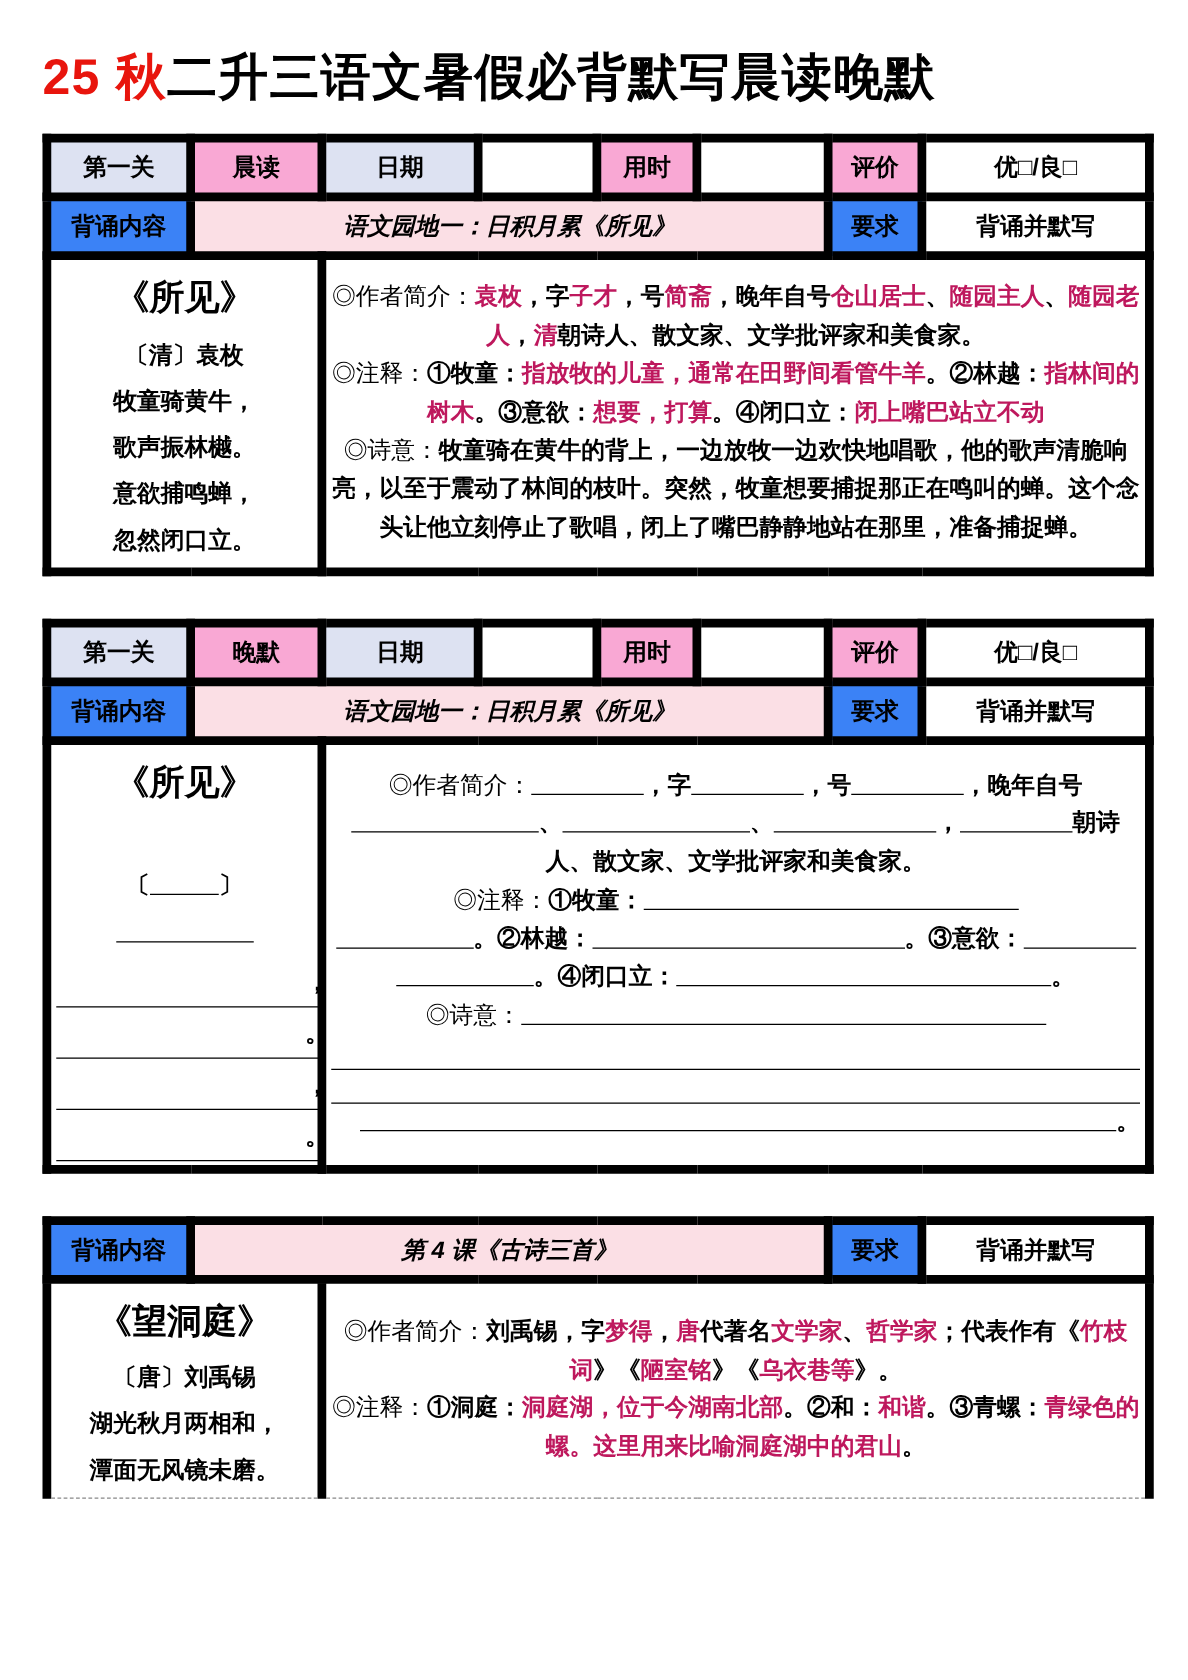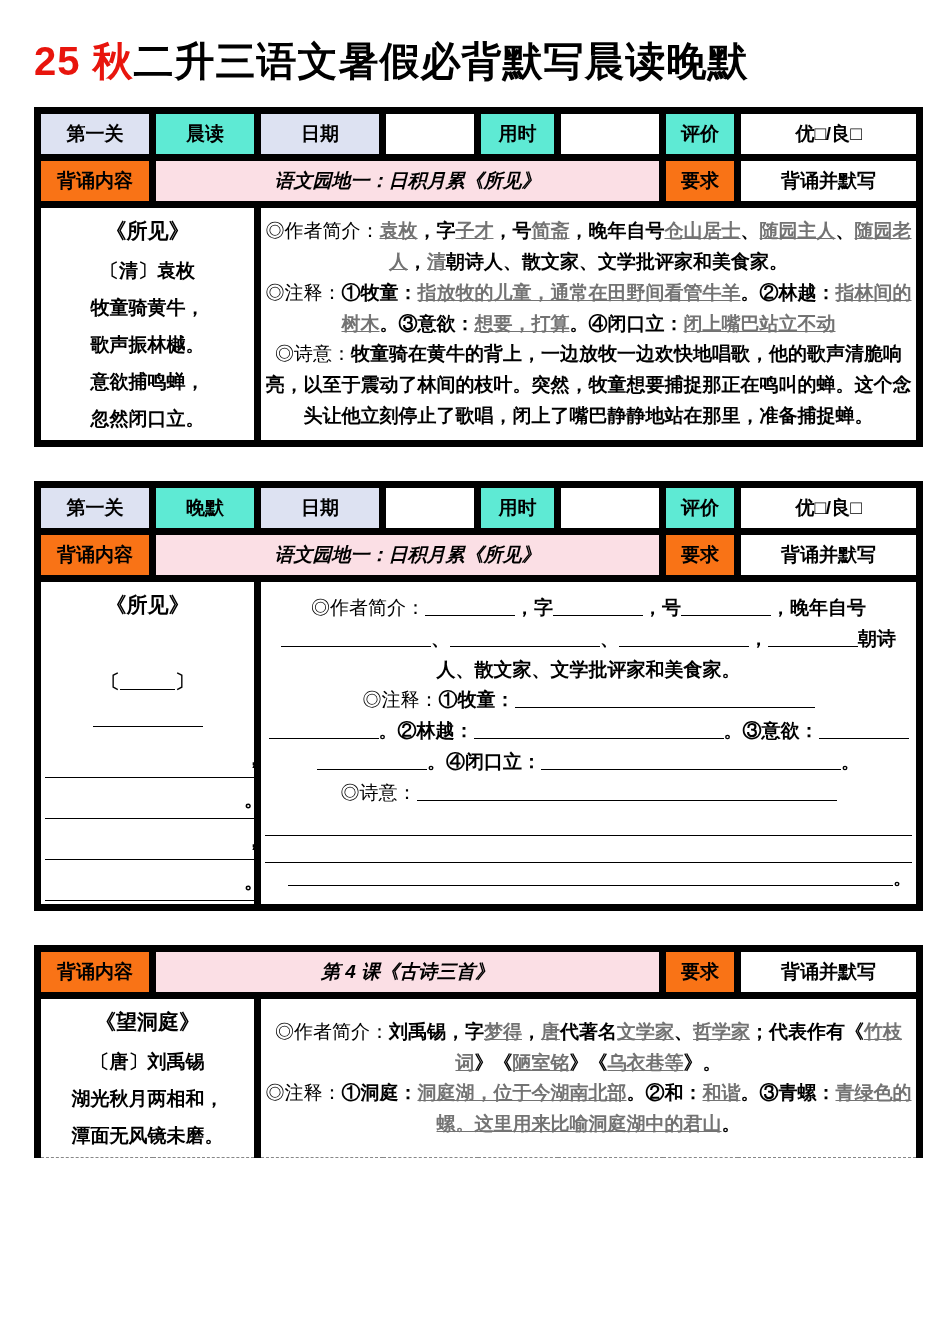--- a/index.html
+++ b/index.html
@@ -35,24 +35,24 @@
     border:7px solid #000000;
     padding:3px 4px;
     font-size:19px;
     text-align:center;
     vertical-align:middle;
     font-family:"Liberation Sans", sans-serif;
     font-weight:bold;
     height:34px;
   }
   .hdr-blue{ background:#dde2f2; }
-  .hdr-yellow{ background:#5eead4; }
+  .hdr-yellow{ background:#f9a8d4; }
   .hdr-white{ background:#ffffff; }
   .hdr-pink{ background:#fbdfe5;font-style:italic; }
-  .hdr-lav{ background:#f97316; }
+  .hdr-lav{ background:#3b82f6; }
 
   td.body-left{
     background:#ffffff;
     text-align:center;
     vertical-align:top;
     font-family:"Liberation Serif", serif;
     font-weight:normal;
     font-size:20px;
     line-height:1.95;
     padding:12px 6px;
@@ -60,24 +60,24 @@
   td.body-right{
     background:#ffffff;
     text-align:left;
     vertical-align:top;
     font-family:"Liberation Serif", serif;
     font-weight:normal;
     font-size:20px;
     line-height:1.62;
     padding:8px 8px 10px 10px;
   }
-  .poem-title{ font-size:21px; }
+  .poem-title{ font-size:28px; }
   .poem-line{ display:block; }
   .lbl{ font-weight:normal; }
-  .ul-red{ color:#737373; text-decoration:underline; }
+  .ul-red{ color:#be185d; }
   .blank{
     display:inline-block;
     border-bottom:1px solid #000;
     height:1em;
     vertical-align:-2px;
   }.b55{width:55px}.b90{width:90px}
   .b110{width:110px}.b130{width:130px}.b150{width:150px}
   .b250{width:250px}.b300{width:300px}.b420{width:420px}
   .fullline{
     display:block;

